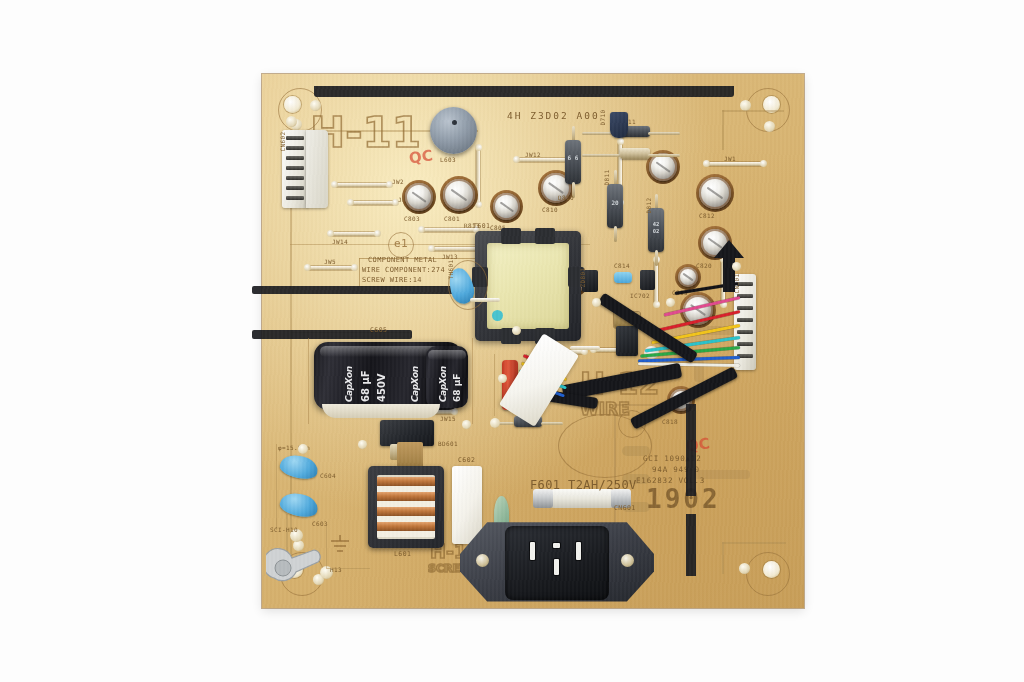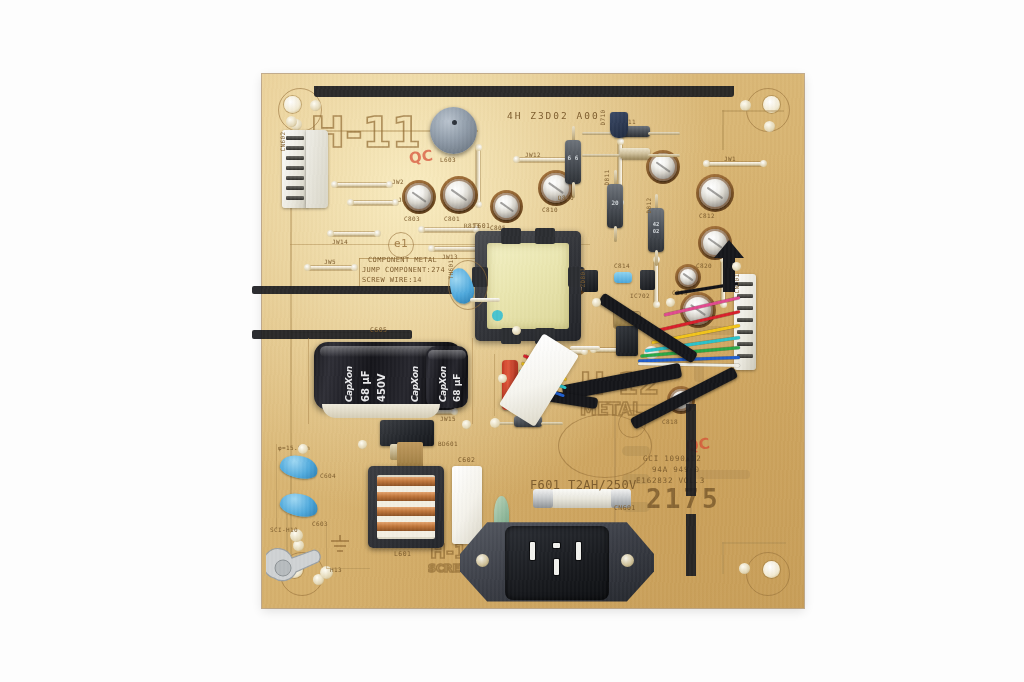--- a/index.html
+++ b/index.html
@@ -202,40 +202,40 @@
     <div class="silkline" style="left:360px;top:428px;width:28px;height:10px;opacity:.45;border-radius:5px;"></div>
     <div class="silkline" style="left:432px;top:252px;width:46px;height:9px;opacity:.4;border-radius:4px;"></div>
     <div class="silkline" style="left:432px;top:396px;width:56px;height:9px;opacity:.4;border-radius:4px;"></div>
     <div class="silkline" style="left:432px;top:286px;width:10px;height:22px;opacity:.4;border-radius:4px;"></div>
 
     <div class="bigsilk" style="left:48px;top:34px;font-size:42px;">H-11</div>
     <div class="ring" style="left:126px;top:158px;width:24px;height:24px;"></div>
     <div class="silk" style="left:132px;top:163px;font-size:11px;color:rgba(150,112,56,.85);">e1</div>
 
     <div class="bigsilk" style="left:318px;top:292px;font-size:30px;">H-12</div>
-    <div class="bigsilk" style="left:318px;top:325px;font-size:17px;">METAL</div>
+    <div class="bigsilk" style="left:318px;top:325px;font-size:17px;">WIRE</div>
     <div class="ring" style="left:296px;top:340px;width:92px;height:62px;border-radius:50%;"></div>
 
     <div class="bigsilk" style="left:168px;top:466px;font-size:19px;">H-11</div>
     <div class="bigsilk" style="left:166px;top:488px;font-size:11px;">SCREW</div>
 
     <div class="silk" style="left:245px;top:36px;font-size:9.5px;letter-spacing:2px;">4H Z3D02 A00</div>
 
     <div class="silkline" style="left:97px;top:184px;width:140px;height:1.3px;"></div>
     <div class="silkline" style="left:97px;top:184px;width:1.3px;height:29px;"></div>
     <div class="silkline" style="left:236px;top:184px;width:1.3px;height:29px;"></div>
     <div class="silkline" style="left:97px;top:212px;width:140px;height:1.3px;"></div>
     <div class="silk" style="left:106px;top:182px;font-size:7px;">COMPONENT METAL</div>
-    <div class="silk" style="left:100px;top:192px;font-size:7px;">JUMP COMPONENT:274</div>
+    <div class="silk" style="left:100px;top:192px;font-size:7px;">WIRE COMPONENT:274</div>
     <div class="silk" style="left:100px;top:202px;font-size:7px;">SCREW WIRE:14</div>
 
     <div class="silk" style="left:381px;top:380px;font-size:7.5px;letter-spacing:.8px;">GCI 1090▲12</div>
     <div class="silk" style="left:390px;top:391px;font-size:7.5px;letter-spacing:.8px;">94A 949-0</div>
     <div class="silk" style="left:374px;top:402px;font-size:7.5px;letter-spacing:.8px;">E162832 VOL.3</div>
-    <div class="silk" style="left:384px;top:410px;font-size:26px;letter-spacing:3px;color:rgba(125,92,45,.85);font-weight:700;">2175</div>
+    <div class="silk" style="left:384px;top:410px;font-size:26px;letter-spacing:3px;color:rgba(125,92,45,.85);font-weight:700;">1902</div>
     <div class="redstamp" style="left:424px;top:362px;font-size:15px;transform:rotate(-8deg);">QC</div>
     <div class="redstamp" style="left:147px;top:74px;font-size:15px;transform:rotate(-8deg);">QC</div>
 
     <div class="trace-dark" style="left:52px;top:12px;width:420px;height:11px;border-radius:0 0 3px 3px;"></div>
     <div class="trace-dark" style="left:-10px;top:212px;width:210px;height:8px;"></div>
     <div class="trace-dark" style="left:-10px;top:256px;width:160px;height:9px;"></div>
 
     <div class="jw" style="left:73px;top:109px;width:54px;"></div>
     <div class="silk" style="left:130px;top:104px;font-size:6px;">JW2</div>
     <div class="jw" style="left:89px;top:127px;width:44px;"></div>

